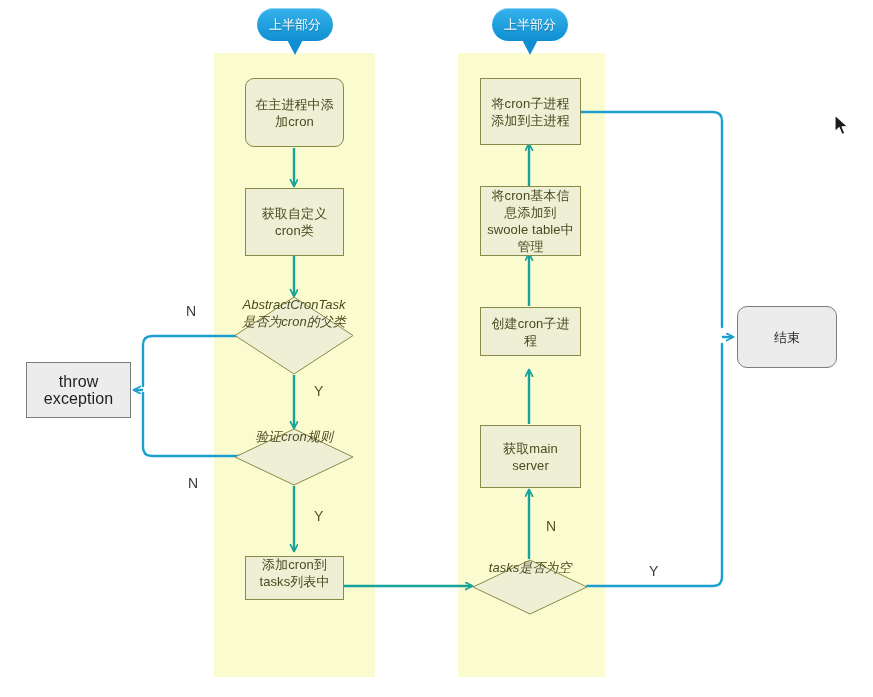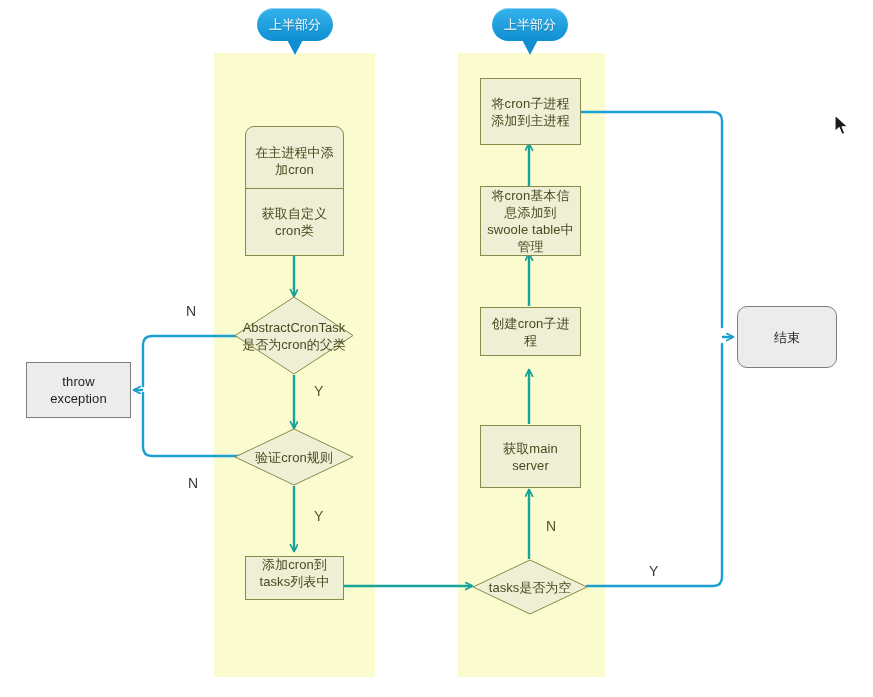--- a/index.html
+++ b/index.html
@@ -32,38 +32,38 @@
     font-size: 13px;
     line-height: 17px;
     letter-spacing: 0.1px;
   }
   .proc {
     background: #eef0d5;
     border: 1px solid #8a8a4a;
   }
   .proc.rounded {
     border-radius: 9px;
-    margin-top: 48px;
   }
   .terminator {
     background: #ececec;
     border: 1px solid #7d7d7d;
     border-radius: 10px;
     color: #2b2b2b;
   }
   .plainbox {
     background: #ececec;
     border: 1px solid #7d7d7d;
     color: #1d1d1d;
   }
   .diamond-wrap {
     position: absolute;
     display: flex;
-    align-items: center;
+    align-items: flex-start;
     justify-content: center;
+    font-style: italic;
   }
   .diamond-wrap svg {
     position: absolute;
     left: 0;
     top: 0;
     overflow: visible;
   }
   .diamond-label {
     position: relative;
     z-index: 2;
@@ -207,21 +207,21 @@
     <svg width="120" height="58">
       <polygon points="60,1 119,29 60,57 1,29" fill="#eef0d5" stroke="#8a8a4a" stroke-width="1"></polygon>
     </svg>
     <span class="diamond-label">验证cron规则</span>
   </div>
 
   <div class="node proc" style="left:245px; top:556px; width:99px; height:44px; padding:9px 6px;align-items:flex-end;">
     <span>添加cron到tasks列表中</span>
   </div>
 
-  <div class="node plainbox" style="left:26px; top:362px; width:105px; height:56px; padding:0 6px; font-size:13px;">
+  <div class="node plainbox" style="left:26px; top:362px; width:105px; height:56px; padding:0 6px; font-size:16px;">
     <span>throw exception</span>
   </div>
 
   <div class="node proc" style="left:480px; top:78px; width:101px; height:67px; padding:0 6px;">
     <span>将cron子进程添加到主进程</span>
   </div>
 
   <div class="node proc" style="left:480px; top:186px; width:101px; height:70px; padding:12px 6px;">
     <span>将cron基本信息添加到swoole table中管理</span>
   </div>

